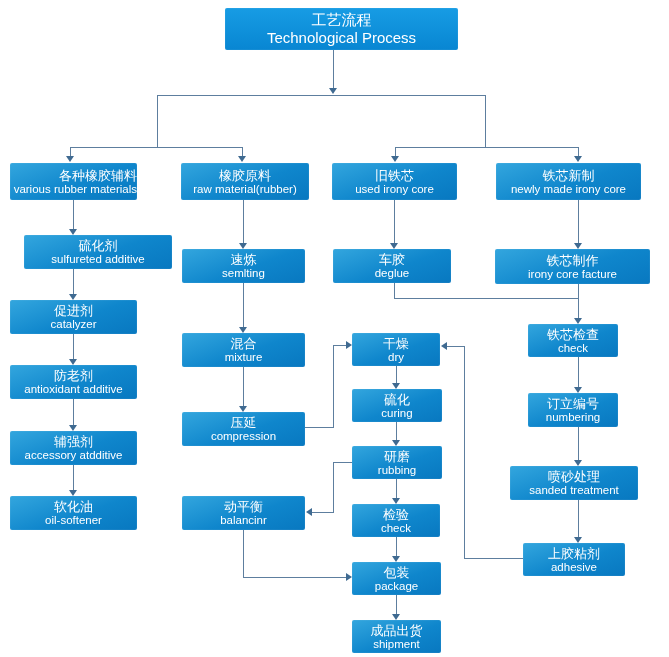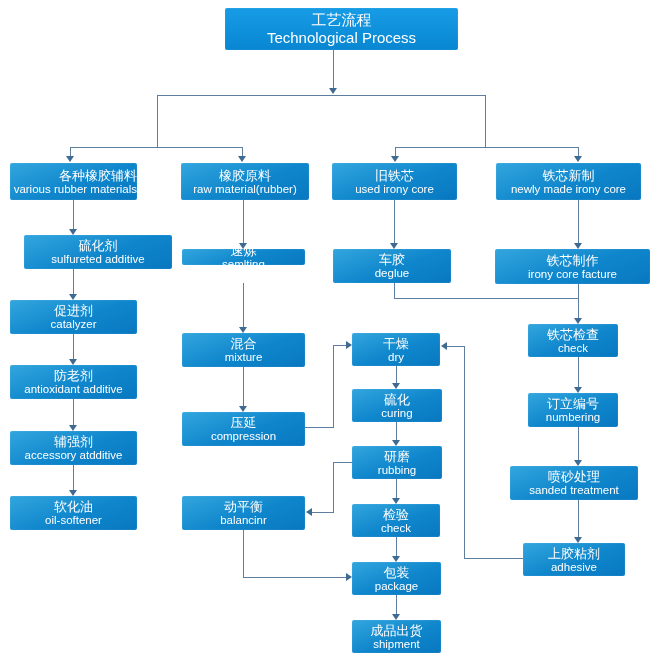--- a/index.html
+++ b/index.html
@@ -69,21 +69,21 @@
   </div>
   <div class="node" style="left:10px;top:431px;width:127px;height:34px;">
     <span class="cn">辅强剂</span>
     <span class="en">accessory atdditive</span>
   </div>
   <div class="node" style="left:10px;top:496px;width:127px;height:34px;">
     <span class="cn">软化油</span>
     <span class="en">oil-softener</span>
   </div>
 
-  <div class="node" style="left:182px;top:249px;width:123px;height:16px;">
+  <div class="node" style="left:182px;top:249px;width:123px;height:34px;">
     <span class="cn">速炼</span>
     <span class="en">semlting</span>
   </div>
   <div class="node" style="left:182px;top:333px;width:123px;height:34px;">
     <span class="cn">混合</span>
     <span class="en">mixture</span>
   </div>
   <div class="node" style="left:182px;top:412px;width:123px;height:34px;">
     <span class="cn">压延</span>
     <span class="en">compression</span>

